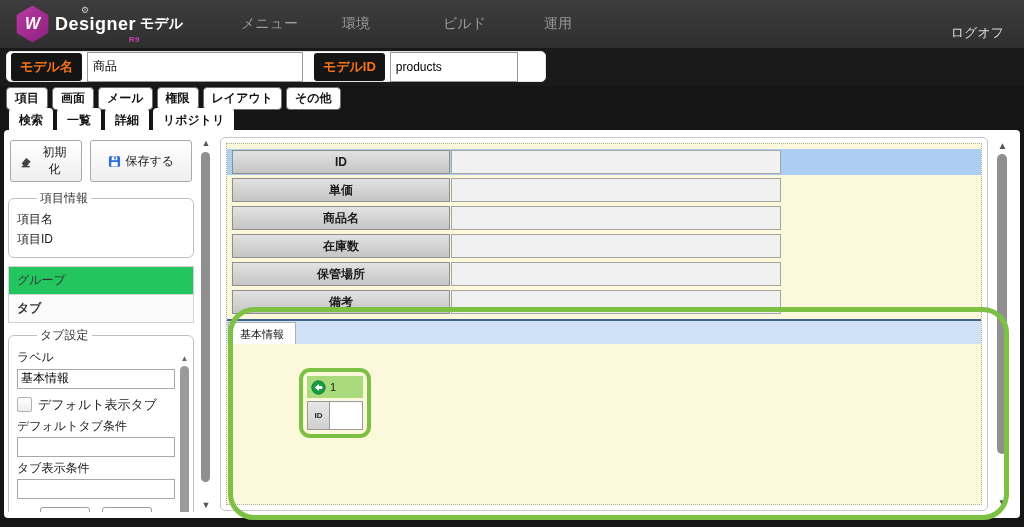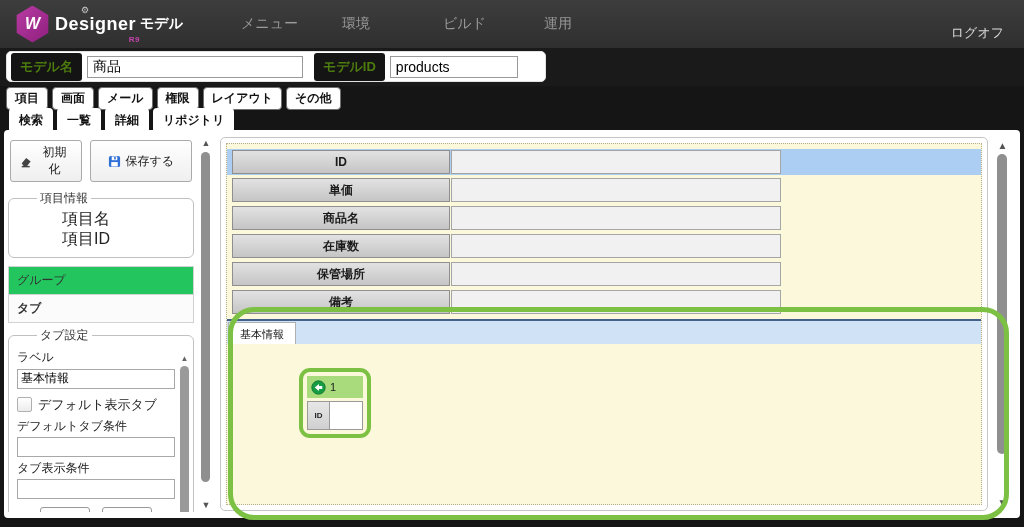--- a/index.html
+++ b/index.html
@@ -24,23 +24,23 @@
   .nav-items { position:absolute; left:140px; top:0; height:48px; display:flex; align-items:center; }
   .nav-item { width:101px; text-align:left; font-size:14px; color:#9a9a9a; cursor:pointer; }
   .nav-item.active { color:#fff; font-weight:bold; }
   .logoff { position:absolute; right:20px; top:9px; height:48px; display:flex; align-items:center;
     font-size:13px; color:#d8d8d8; cursor:pointer; }
 
   
   #modelbar { position:absolute; top:48px; left:0; width:1024px; height:38px; background:#1a1a1a; }
   .model-box { position:absolute; left:6px; top:3px; width:540px; height:31px; background:#fff;
     border:1px solid #e2e2e2; border-radius:5px; display:flex; align-items:center; gap:5px; padding:0 4px; }
-  .mb-label { background:#141414; color:#4d7c0f; font-weight:bold; font-size:13px; padding:5px 9px;
+  .mb-label { background:#141414; color:#f97316; font-weight:bold; font-size:13px; padding:5px 9px;
     border-radius:3px; white-space:nowrap; }
-  .mb-input { height:22px; border:1px solid #999; padding:0 5px; font-size:14px; background:#fff; }
+  .mb-input { height:30px; border:1px solid #999; padding:0 5px; font-size:12px; background:#fff; }
   .mb-name { width:216px; } .mb-id { width:128px; }
   .ml6 { margin-left:6px; }
 
   
   #tabrow1 { position:absolute; top:87px; left:6px; display:flex; gap:4px; }
   .t1 { background:#fff; border:1px solid #6f6f6f; border-radius:4px; font-size:12px; font-weight:bold;
     padding:2px 8px; color:#111; cursor:pointer; }
   #tabrow2 { position:absolute; top:108px; left:9px; display:flex; gap:4px; align-items:flex-end; }
   .t2 { background:#fff; border-radius:4px 4px 0 0; font-size:12px; font-weight:bold;
     padding:4px 10px 5px; color:#111; cursor:pointer; }
@@ -51,21 +51,21 @@
 
   
   #sidebar { position:absolute; left:4px; top:6px; width:188px; height:376px; overflow:hidden; }
   .btnrow { display:flex; gap:8px; margin:4px 4px 8px 2px; }
   .sbtn { display:inline-flex; align-items:center; justify-content:center; gap:5px;
     background:linear-gradient(#fff,#efefef); border:1px solid #aaa; border-radius:3px;
     font-size:12px; padding:3px 9px; color:#222; cursor:pointer; }
   .save-btn { width:106px; }
   fieldset.sb-fs { border:1px solid #c0c0c0; border-radius:6px; margin:0 2px 8px 0; padding:2px 8px 8px; }
   fieldset.sb-fs legend { font-size:12px; color:#333; padding:0 3px; margin-left:20px; }
-  .fs-line { font-size:16px; color:#222; line-height:20px;margin-left:45px; }
+  .fs-line { font-size:12px; color:#222; line-height:20px; }
   .sec { background:#22c55e; border:1px solid #d2d2d2; border-bottom:none; font-size:12px;
     color:#333; padding:5px 8px; margin-right:2px; cursor:pointer; }
   .sec.tab-active { background:#fbfbfb; font-weight:bold; border-bottom:1px solid #d2d2d2; margin-bottom:4px; }
   #tab-settings { position:relative; padding-right:18px; }
   .cap { font-size:12px; margin:3px 0 2px; color:#222; }
   .fs-input { width:100%; height:20px; border:1px solid #a8a8a8; font-size:12px; padding:0 3px; background:#fff; }
   .checkrow { display:flex; align-items:center; gap:6px; margin:7px 0 4px; }
   .cb { width:15px; height:15px; border:1px solid #b0b0b0; background:linear-gradient(#fff,#ececec);
     border-radius:2px; cursor:pointer; }
   .cb-label { font-size:13px; color:#222; }

